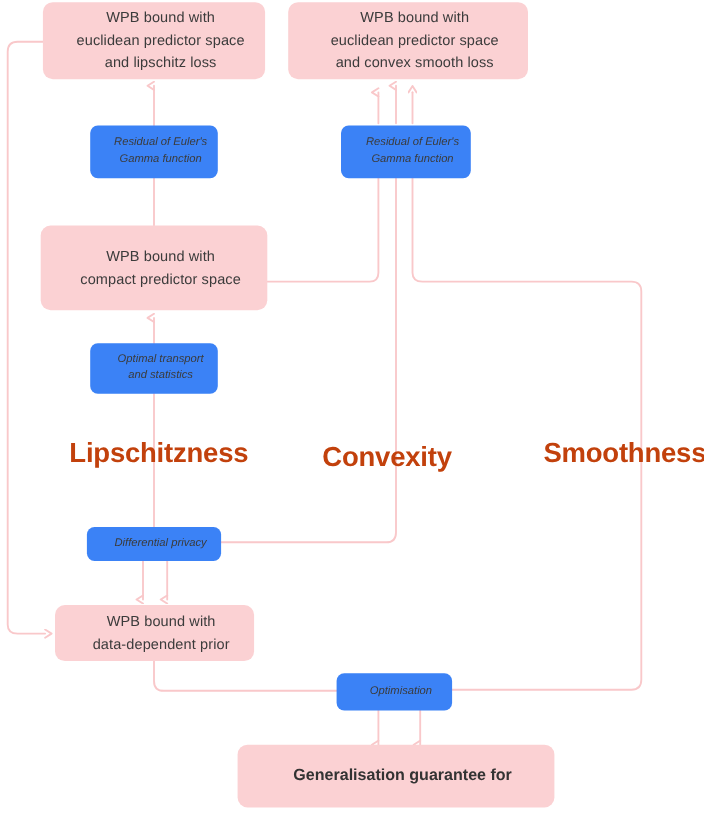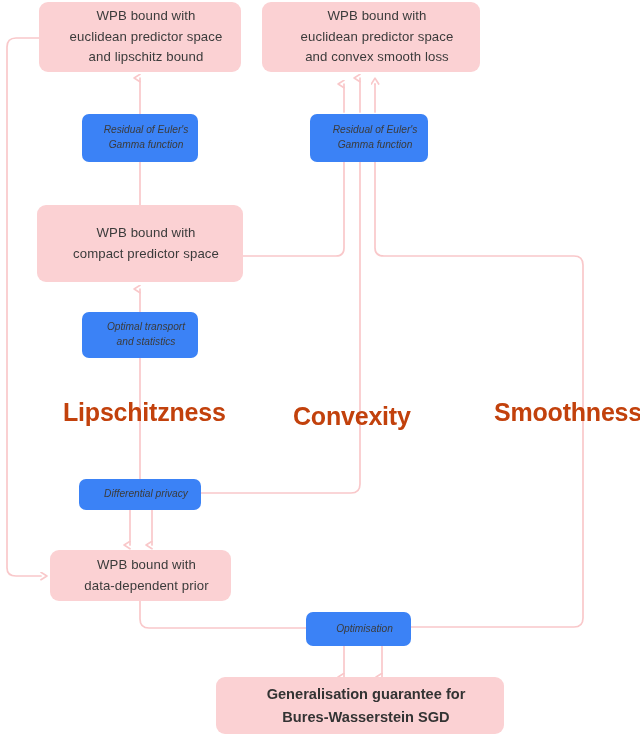--- a/index.html
+++ b/index.html
@@ -115,21 +115,21 @@
       <path d="M344,646 L344,677" marker-end="url(#arrow-down)"></path>
       <path d="M382,646 L382,677" marker-end="url(#arrow-down)"></path>
 
     </g>
   </svg>
 
   <div class="node node-pink" style="left:39px; top:2px; width:202px; height:70px;">
     <div>
       <div>WPB bound with</div>
       <div>euclidean predictor space</div>
-      <div>and lipschitz bound</div>
+      <div>and lipschitz loss</div>
     </div>
   </div>
 
   <div class="node node-pink" style="left:262px; top:2px; width:218px; height:70px;">
     <div>
       <div>WPB bound with</div>
       <div>euclidean predictor space</div>
       <div>and convex smooth loss</div>
     </div>
   </div>
@@ -177,21 +177,20 @@
 
   <div class="node node-gray" style="left:306px; top:612px; width:105px; height:34px;">
     <div>
       <div>Optimisation</div>
     </div>
   </div>
 
   <div class="node node-pink-strong" style="left:216px; top:677px; width:288px; height:57px;">
     <div>
       <div>Generalisation guarantee for</div>
-      <div>Bures-Wasserstein SGD</div>
     </div>
   </div>
 
   <div class="column-title" style="left:63px; top:398px;">Lipschitzness</div>
 
   <div class="column-title" style="left:293px; top:402px;">Convexity</div>
 
   <div class="column-title" style="left:494px; top:398px;">Smoothness</div>
 
 </div>

